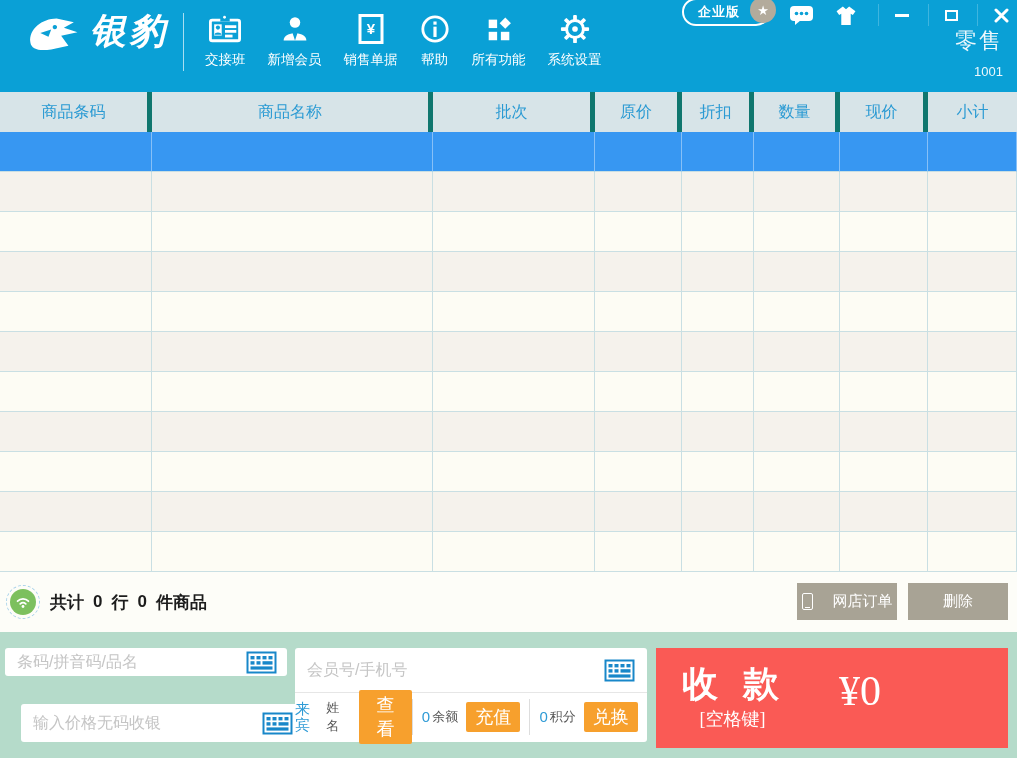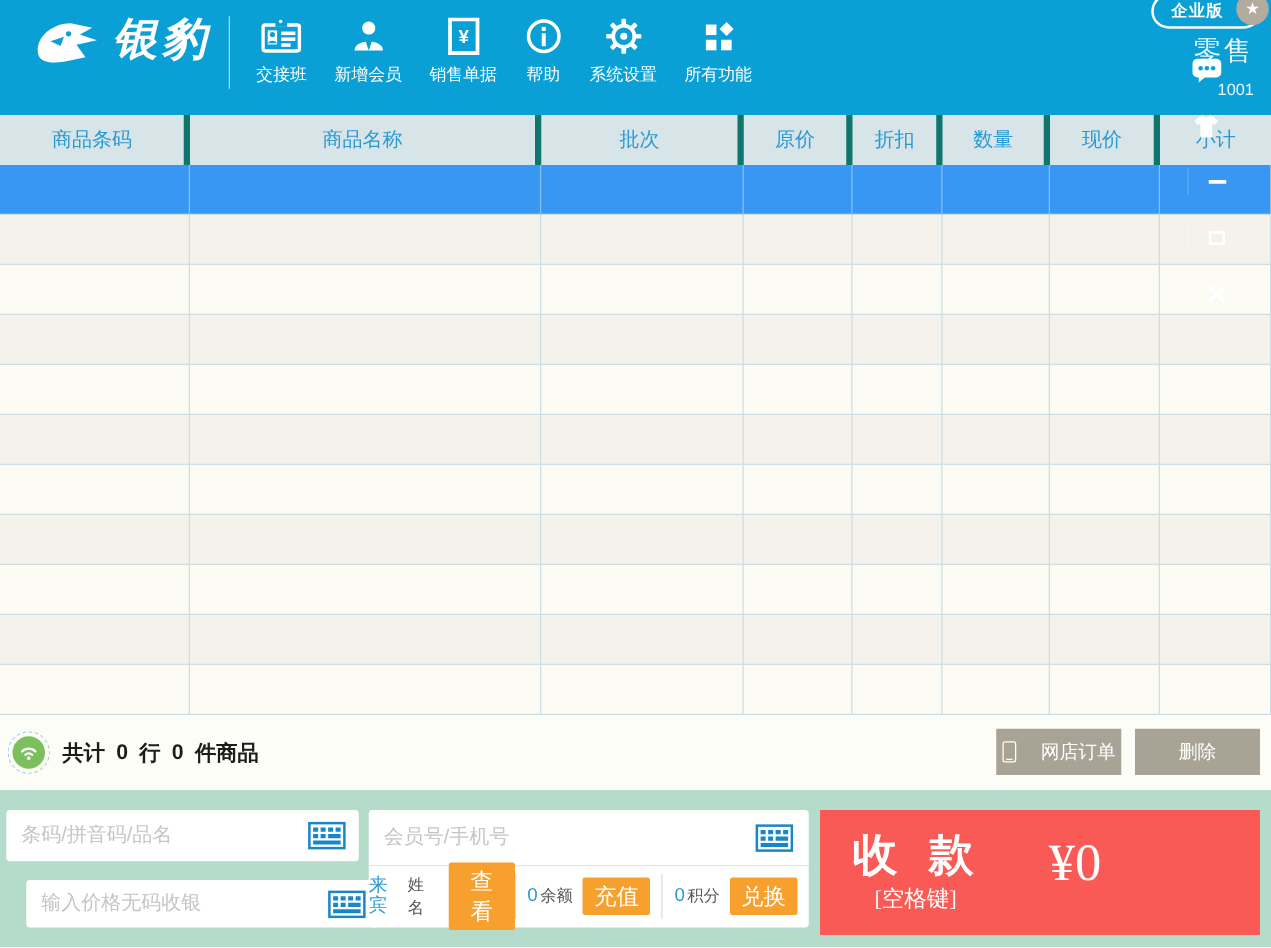--- a/index.html
+++ b/index.html
@@ -10,21 +10,21 @@
   
   .topbar { position: relative; height: 92px; background: var(--topbar, #0aa0d6); }
   .logo { position:absolute; left:24px; top:7px; display:flex; align-items:flex-end; gap:8px; }
   .logo-text { color:#fff; font-size:36px; font-weight:bold; font-style:italic; letter-spacing:3px; }
   .topbar-sep { position:absolute; left:183px; top:13px; width:1px; height:58px; background:rgba(255,255,255,.65); }
   .toolbar { position:absolute; left:194px; top:12px; display:flex; }
   .tool { display:flex; flex-direction:column; align-items:center; padding:0 11px; cursor:pointer; }
   .ticon { height:34px; display:flex; align-items:center; justify-content:center; }
   .tlabel { margin-top:5px; color:#fff; font-size:13.5px; white-space:nowrap; }
 
-  .win-cluster { position:absolute; top:0; right:8px; display:flex; align-items:center; gap:19px;flex-direction:column; }
+  .win-cluster { position:absolute; top:0; right:8px; display:flex; align-items:flex-end; gap:19px; }
   .edition-badge { position:relative; margin-top:-5px; display:flex; align-items:center;
     border:2px solid #fff; border-radius:14px; padding:3px 28px 3px 14px; }
   .edition-badge span.txt { color:#fff; font-size:13px; font-weight:bold; letter-spacing:1px; }
   .star-circle { position:absolute; right:-8px; top:-3px; width:26px; height:26px; border-radius:50%;
     background:#b3ab9c; color:#fff; font-size:13px; display:flex; align-items:center; justify-content:center; }
   .wicon { margin-top:4px; display:flex; align-items:center; justify-content:center; cursor:pointer; }
   .win-btn { margin-top:4px; padding-left:16px; border-left:1px solid rgba(255,255,255,.22);
     display:flex; align-items:center; justify-content:center; height:22px; cursor:pointer; }
   .min-glyph { width:14px; height:3px; background:#fff; }
   .max-glyph { width:13px; height:11px; border:2.5px solid #fff; }
@@ -56,21 +56,21 @@
     background: var(--tan-button, #a8a395); color:#fff; font-size:15px;
     display:flex; align-items:center; justify-content:center; gap:20px; font-family:inherit; }
   .btn-online { right:120px; }
   .btn-delete { right:9px; }
   .phone-glyph { width:11px; height:17px; border:1.5px solid #fff; border-radius:2px; position:relative; }
   .phone-glyph:after { content:""; position:absolute; left:2px; right:2px; bottom:1px; height:1.5px; background:#fff; }
 
   
   .bottom { position:relative; height:126px; background: var(--panel-mint, #b5dbca); }
   .input-box { position:absolute; background:#fff; border-radius:3px; display:flex; align-items:center; padding:0 10px 0 12px; }
-  .ib1 { left:5px; top:16px; width:282px; height:41px; }
+  .ib1 { left:5px; top:16px; width:282px; height:28px; }
   .ib2 { left:21px; top:72px; width:282px; height:38px; }
   .input-box input, .member-input-row input { flex:1; border:none; outline:none; font-size:16px; color:#333;
     background:transparent; font-family:inherit; min-width:0; }
   .input-box input::placeholder, .member-input-row input::placeholder { color:#c5c5c5; }
   .kb { display:flex; align-items:center; margin-left:8px; cursor:pointer; }
 
   .member-box { position:absolute; left:295px; top:16px; width:352px; height:94px; background:#fff; border-radius:3px; }
   .member-input-row { display:flex; align-items:center; height:45px; padding:0 12px; border-bottom:1px solid #e6e6e6; }
   .member-info { display:flex; align-items:center; height:48px; }
   .m-col { flex:1; display:flex; flex-direction:row; align-items:center; justify-content:center; gap:2px; }
@@ -143,50 +143,50 @@
       </div>
       <div class="tool">
         <span class="ticon">
           <svg width="30" height="30" viewBox="0 0 32 32">
             <circle cx="16" cy="16" r="13" fill="none" stroke="#fff" stroke-width="3"></circle>
             <rect x="14.3" y="8" width="3.4" height="3.4" fill="#fff"></rect>
             <rect x="14.3" y="13.5" width="3.4" height="11" fill="#fff"></rect>
           </svg>
         </span>
         <span class="tlabel">帮助</span>
+      </div>
+      <div class="tool">
+        <span class="ticon">
+          <svg width="30" height="30" viewBox="0 0 32 32">
+            <rect x="5" y="6" width="9" height="9" fill="#fff"></rect>
+            <rect x="18.5" y="5.5" width="8.5" height="8.5" fill="#fff" transform="rotate(45 22.7 9.7)"></rect>
+            <rect x="5" y="19" width="9" height="9" fill="#fff"></rect>
+            <rect x="18" y="19" width="9" height="9" fill="#fff"></rect>
+          </svg>
+        </span>
+        <span class="tlabel">所有功能</span>
       </div>
       <div class="tool">
         <span class="ticon">
           <svg width="30" height="30" viewBox="0 0 32 32">
             <g fill="#fff">
               <rect x="14" y="1" width="4" height="7" rx="1"></rect>
               <rect x="14" y="1" width="4" height="7" rx="1" transform="rotate(45 16 16)"></rect>
               <rect x="14" y="1" width="4" height="7" rx="1" transform="rotate(90 16 16)"></rect>
               <rect x="14" y="1" width="4" height="7" rx="1" transform="rotate(135 16 16)"></rect>
               <rect x="14" y="1" width="4" height="7" rx="1" transform="rotate(180 16 16)"></rect>
               <rect x="14" y="1" width="4" height="7" rx="1" transform="rotate(225 16 16)"></rect>
               <rect x="14" y="1" width="4" height="7" rx="1" transform="rotate(270 16 16)"></rect>
               <rect x="14" y="1" width="4" height="7" rx="1" transform="rotate(315 16 16)"></rect>
             </g>
             <circle cx="16" cy="16" r="9" fill="none" stroke="#fff" stroke-width="3.2"></circle>
             <circle cx="16" cy="16" r="3" fill="#fff"></circle>
           </svg>
         </span>
         <span class="tlabel">系统设置</span>
-      </div>
-      <div class="tool">
-        <span class="ticon">
-          <svg width="30" height="30" viewBox="0 0 32 32">
-            <rect x="5" y="6" width="9" height="9" fill="#fff"></rect>
-            <rect x="18.5" y="5.5" width="8.5" height="8.5" fill="#fff" transform="rotate(45 22.7 9.7)"></rect>
-            <rect x="5" y="19" width="9" height="9" fill="#fff"></rect>
-            <rect x="18" y="19" width="9" height="9" fill="#fff"></rect>
-          </svg>
-        </span>
-        <span class="tlabel">所有功能</span>
       </div>
     </nav>
 
     <div class="win-cluster">
       <div class="edition-badge">
         <span class="txt">企业版</span>
         <span class="star-circle">★</span>
       </div>
       <span class="wicon">
         <svg width="25" height="21" viewBox="0 0 25 21">

